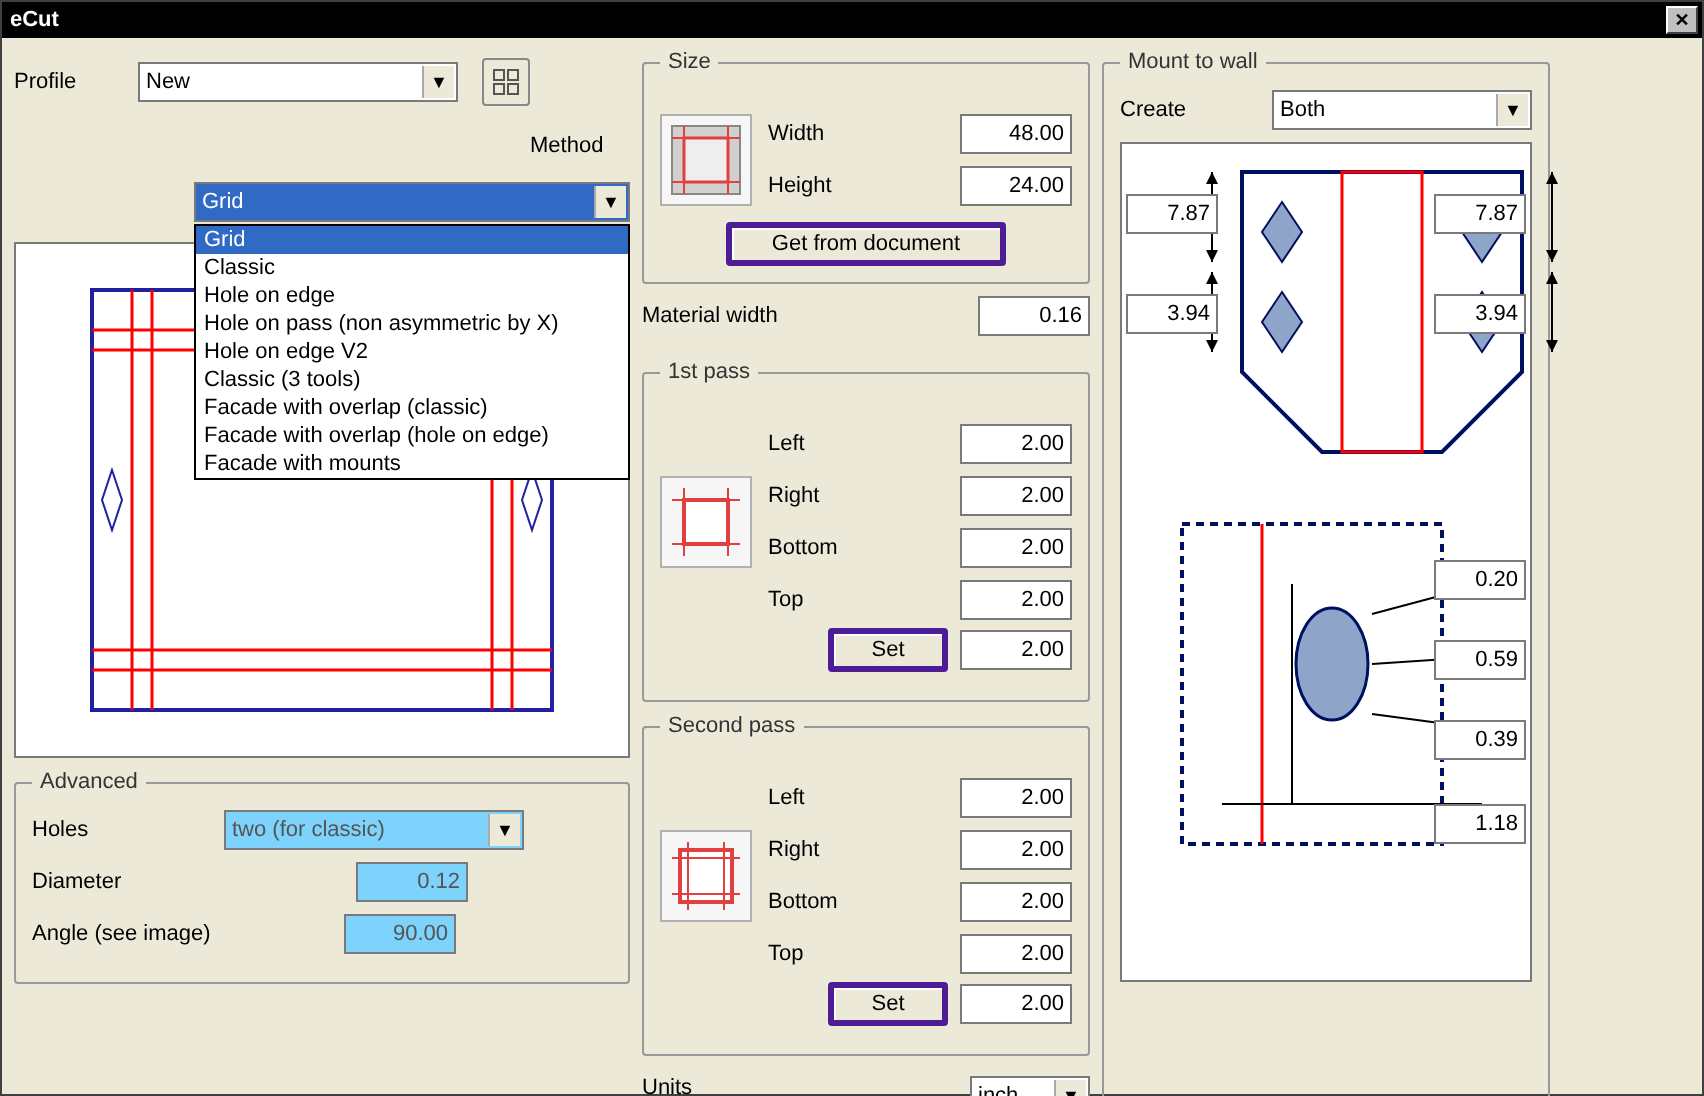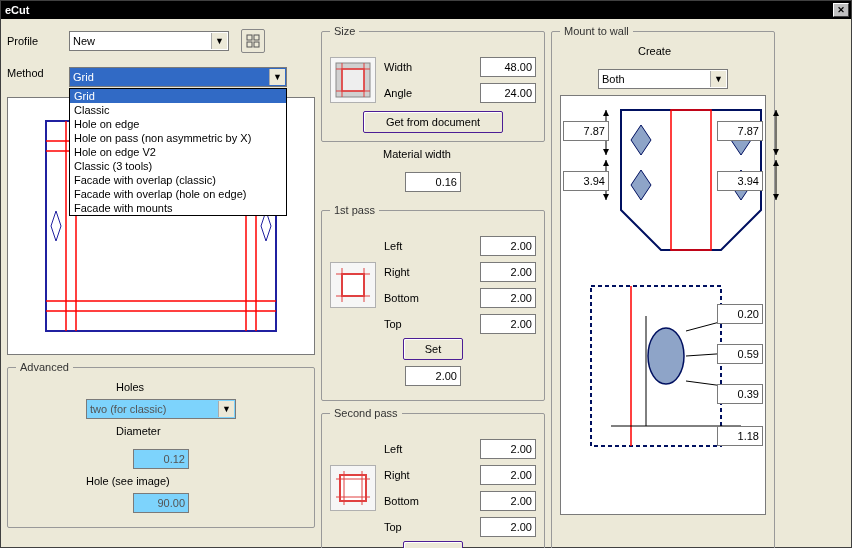--- a/index.html
+++ b/index.html
@@ -57,52 +57,51 @@
     margin: 0;
     padding: 8px 8px 8px 8px;
   }
   legend { padding: 0 4px; font-size: 11px; color:#333; }
 
   label.row, .row {
     display: flex;
     align-items: center;
     gap: 6px;
     margin-bottom: 6px;
-    flex-direction: column;
   }
   .row .lbl-wide { width: 90px; }
   .row .lbl-mw { width: 100px; }
 
   input[type=text], select {
     font-family: inherit;
     font-size: 11px;
     background: #fff;
     border: 1px solid #7a7a7a;
     height: 20px;
     padding: 1px 3px;
   }
   input.readonly { background:#7dd3fc; }
 
   button.win {
     font-family: inherit;
     font-size: 11px;
     height: 22px;
     background: #ece9d8;
-    border: 1px solid #4c1d95;
+    border: 3px solid #4c1d95;
     border-radius: 2px;
     padding: 0 12px;
     cursor: default;
     box-shadow: inset 1px 1px 0 #fff;
   }
 
   
   .profile-row { display:flex; align-items:center; gap:12px; padding:4px 0 8px 0;}
   .profile-row .lbl { width:50px; }
 
-  .method-row { display:flex; align-items:flex-start; gap:12px; }
+  .method-row { display:flex; align-items:flex-end; gap:12px;flex-direction:column; }
   .method-row .lbl { width:50px; }
 
   .tool-grid {
     display:grid;
     grid-template-columns: 46px 1fr 56px;
     gap: 6px 8px;
     align-items:center;
     margin-top:12px;
   }
   .tool-grid .mini-preview {
@@ -261,21 +260,21 @@
             <input class="readonly" type="text" disabled="" value="two (for classic)" style="">
             <div class="arrow">▼</div>
           </div>
         </div>
         <div class="row">
           <span class="lbl-wide">Diameter</span>
           <div style="width:60px"></div>
           <input class="readonly dim-input" type="text" disabled="" value="0.12" style="">
         </div>
         <div class="row">
-          <span style="width:150px">Hole (see image)</span>
+          <span style="width:150px">Angle (see image)</span>
           <input class="readonly dim-input" type="text" disabled="" value="90.00" style="">
         </div>
       </fieldset>
     </div>
 
     <div class="col col-mid">
 
       <fieldset>
         <legend>Size</legend>
         <div class="tool-grid">
@@ -284,21 +283,21 @@
               <rect x="2" y="2" width="34" height="34" fill="#d0d0d0" stroke="#888"></rect>
               <rect x="8" y="8" width="22" height="22" fill="#eee" stroke="#e04040" stroke-width="1.5"></rect>
               <line x1="2" y1="8" x2="36" y2="8" stroke="#e04040"></line>
               <line x1="2" y1="30" x2="36" y2="30" stroke="#e04040"></line>
               <line x1="8" y1="2" x2="8" y2="36" stroke="#e04040"></line>
               <line x1="30" y1="2" x2="30" y2="36" stroke="#e04040"></line>
             </svg>
           </div>
           <span>Width</span>
           <input class="dim-input" type="text" value="48.00" style="">
-          <span>Angle</span>
+          <span>Height</span>
           <input class="dim-input" type="text" value="24.00" style="">
         </div>
         <div style="text-align:center; padding-top:8px">
           <button class="win" style="width:140px">Get from document</button>
         </div>
       </fieldset>
 
       <div class="row">
         <span class="lbl-mw">Material width</span>
         <div style="flex:1"></div>

